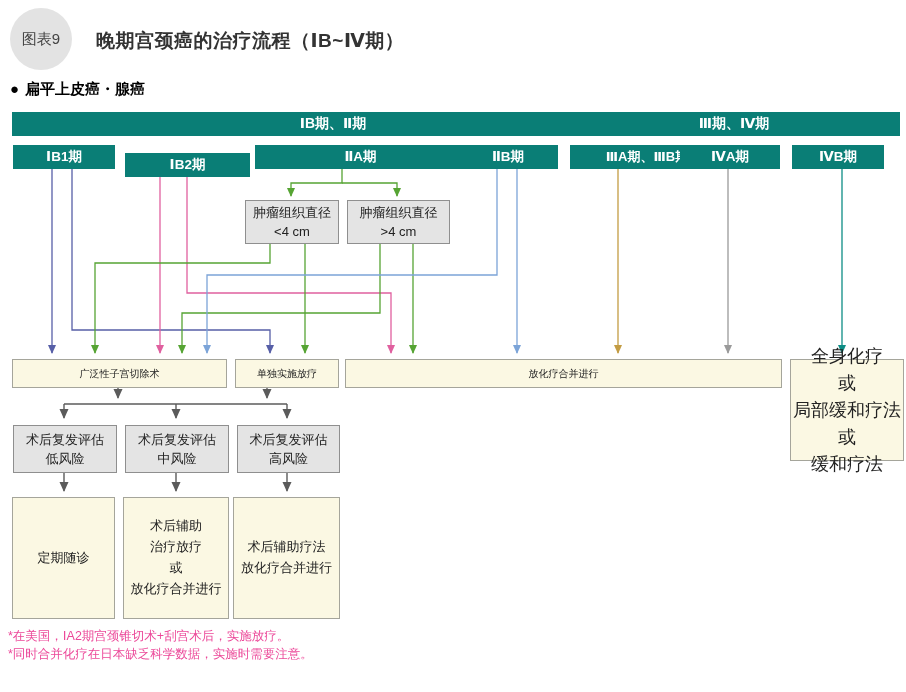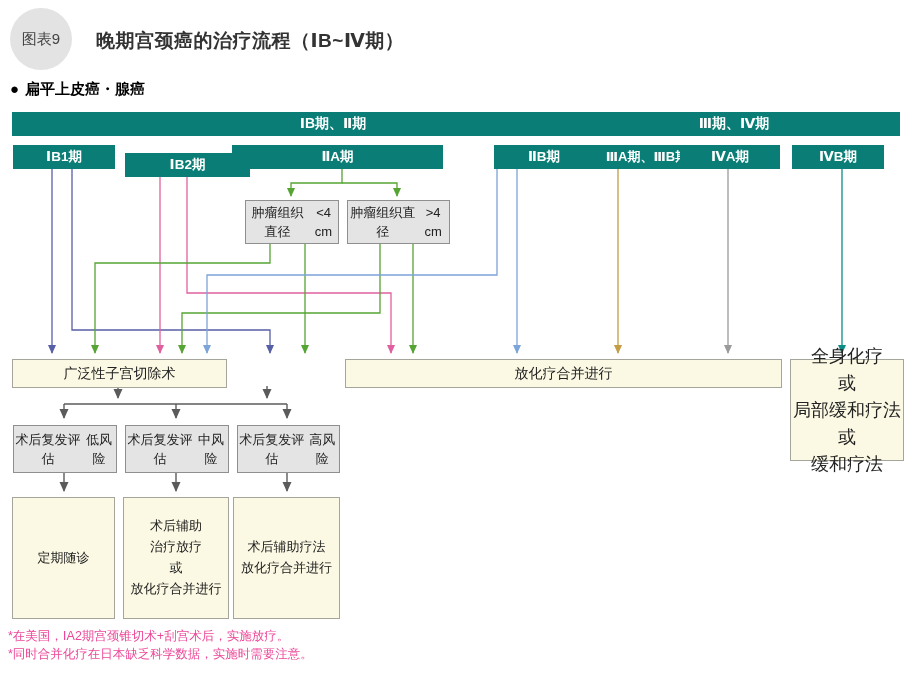--- a/index.html
+++ b/index.html
@@ -16,27 +16,27 @@
   .section{font-size:15px;font-weight:bold;color:#000;}
   .section .dot{margin-right:6px;}
   .bar,.stage{
     background:#0a7e76;color:#fff;font-weight:bold;
     display:flex;align-items:center;justify-content:center;
   }
   .bar{height:24px;font-size:14px;}
   .stage{height:24px;font-size:13.5px;}
   .gbox{
     background:#e4e4e4;border:1px solid #8f8f8f;
-    display:flex;flex-direction:row;align-items:center;justify-content:center;
+    display:flex;flex-direction:column;align-items:center;justify-content:center;
     font-size:13px;line-height:1.5;color:#222;text-align:center;
   }
   .cbox{
     background:#fbf8e3;border:1px solid #a5a59b;
     display:flex;flex-direction:column;align-items:center;justify-content:center;
-    font-size:14px;color:#222;text-align:center;
+    font-size:10px;color:#222;text-align:center;
   }
   .cbox.small{font-size:18px;line-height:1.5;}
   .cbox.mid{font-size:13px;line-height:1.6;}
   .foot{font-size:12.5px;color:#ec4899;line-height:18px;}
   svg.wires{position:absolute;left:0;top:0;z-index:1;}
   .z2{z-index:2;}
 </style>
 </head>
 <body>
 
@@ -119,24 +119,24 @@
   <div class="abs bar z2" style="left:568px;top:112px;width:332px;">
       <span>Ⅲ期、Ⅳ期</span>
     </div>
 
   <div class="abs stage z2" style="left:13px;top:145px;width:102px;">
       <span>ⅠB1期</span>
     </div>
   <div class="abs stage z2" style="left:125px;top:153px;width:125px;">
       <span>ⅠB2期</span>
     </div>
-  <div class="abs stage z2" style="left:232px;top:145px;width:211px;">
+  <div class="abs stage z2" style="left:255px;top:145px;width:211px;">
       <span>ⅡA期</span>
     </div>
-  <div class="abs stage z2" style="left:458px;top:145px;width:100px;margin-left:36px;">
+  <div class="abs stage z2" style="left:458px;top:145px;width:100px;">
       <span>ⅡB期</span>
     </div>
   <div class="abs stage z2" style="left:570px;top:145px;width:92px;font-size:13px;padding-left:31px;">
       <span>ⅢA期、ⅢB期</span>
     </div>
   <div class="abs stage z2" style="left:680px;top:145px;width:100px;">
       <span>ⅣA期</span>
     </div>
   <div class="abs stage z2" style="left:792px;top:145px;width:92px;">
       <span>ⅣB期</span>
@@ -146,20 +146,23 @@
     <div>肿瘤组织直径</div>
     <div>&lt;4 cm</div>
   </div>
   <div class="abs gbox z2" style="left:347px;top:200px;width:101px;height:42px;">
     <div>肿瘤组织直径</div>
     <div>&gt;4 cm</div>
   </div>
 
   <div class="abs cbox z2" style="left:12px;top:359px;width:213px;height:27px;">
       <span>广泛性子宫切除术</span>
+    </div>
+  <div class="abs cbox z2" style="left:235px;top:359px;width:102px;height:27px;">
+      <span>单独实施放疗</span>
     </div>
   <div class="abs cbox z2" style="left:345px;top:359px;width:435px;height:27px;">
       <span>放化疗合并进行</span>
     </div>
   <div class="abs cbox small z2" style="left:790px;top:359px;width:112px;height:100px;">
     <div>全身化疗</div>
     <div>或</div>
     <div>局部缓和疗法</div>
     <div>或</div>
     <div>缓和疗法</div>

